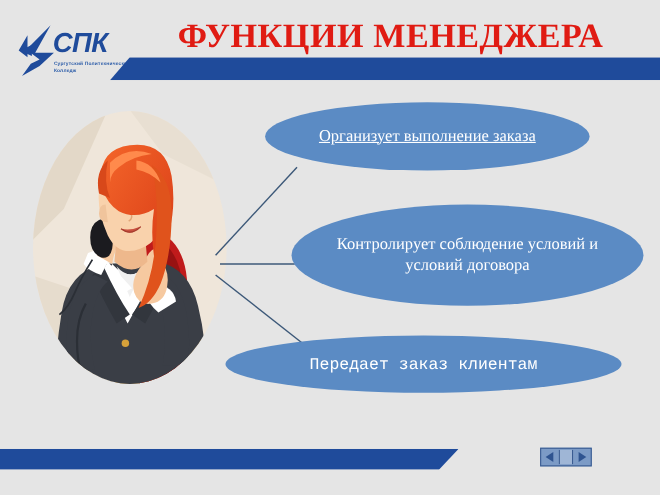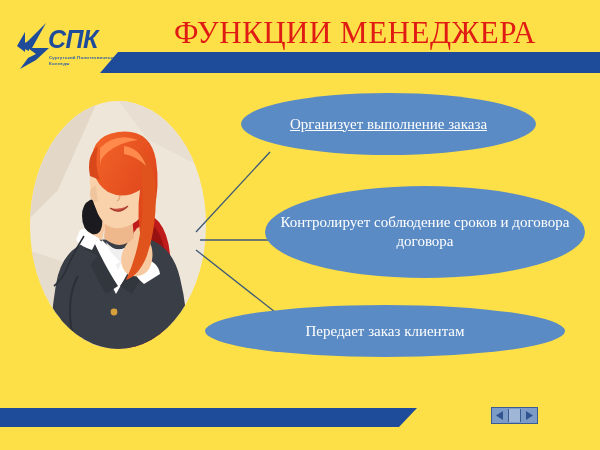--- a/index.html
+++ b/index.html
@@ -8,42 +8,42 @@
     padding: 0;
     background: #ffffff;
   }
   body {
     font-family: "Liberation Serif", "DejaVu Serif", serif;
   }
   #slide {
     position: relative;
     width: 600px;
     height: 450px;
-    background: #fde047;
+    background: #e5e5e5;
     overflow: hidden;
   }
 
   
   .header-banner {
     position: absolute;
     left: 100px;
     top: 52px;
     width: 500px;
     height: 21px;
     background: #1F4B9B;
     clip-path: polygon(18px 0, 100% 0, 100% 100%, 0 100%);
   }
   .slide-title {
     position: absolute;
     left: 120px;
     top: 14px;
     width: 470px;
     text-align: center;
     font-family: "Liberation Serif", "DejaVu Serif", serif;
-    font-weight: normal;
+    font-weight: bold;
     font-size: 31px;
     line-height: 38px;
     letter-spacing: 0.5px;
     color: #E01B13;
     white-space: nowrap;
   }
 
   
   .logo {
     position: absolute;
@@ -114,21 +114,21 @@
     color: #ffffff;
     text-align: center;
     font-family: "Liberation Serif", "DejaVu Serif", serif;
     font-size: 15px;
     line-height: 19px;
   }
   .bubble-text { padding: 0 14px; }
 
   #bubble-1 { left: 241px; top: 93px;  width: 295px; height: 62px; text-decoration: underline; }
   #bubble-2 { left: 265px; top: 186px; width: 320px; height: 92px; }
-  #bubble-3 { left: 205px; top: 305px; width: 360px; height: 52px; }
+  #bubble-3 { left: 205px; top: 305px; width: 360px; height: 52px; font-family: Liberation Mono, monospace; }
 
   
   .footer-banner {
     position: absolute;
     left: 0;
     top: 408px;
     width: 417px;
     height: 19px;
     background: #1F4B9B;
     clip-path: polygon(0 0, 100% 0, calc(100% - 18px) 100%, 0 100%);
@@ -265,21 +265,21 @@
   <svg class="connectors" viewBox="0 0 600 450">
     <line x1="196" y1="232" x2="270" y2="152" stroke="#3C5878" stroke-width="1.3"></line>
     <line x1="200" y1="240" x2="268" y2="240" stroke="#3C5878" stroke-width="1.3"></line>
     <line x1="196" y1="250" x2="275" y2="312" stroke="#3C5878" stroke-width="1.3"></line>
   </svg>
 
   <div class="bubble" id="bubble-1">
     <span class="bubble-text">Организует выполнение заказа</span>
   </div>
   <div class="bubble" id="bubble-2">
-    <span class="bubble-text">Контролирует соблюдение сроков и договора договора</span>
+    <span class="bubble-text">Контролирует соблюдение условий и условий договора</span>
   </div>
   <div class="bubble" id="bubble-3">
     <span class="bubble-text">Передает заказ клиентам</span>
   </div>
 
   <div class="footer-banner"></div>
   <div class="nav-widget">
     <svg width="13" height="13" viewBox="0 0 13 13">
       <polygon points="10,2 10,11 3,6.5" fill="#2F5490"></polygon>
     </svg>

